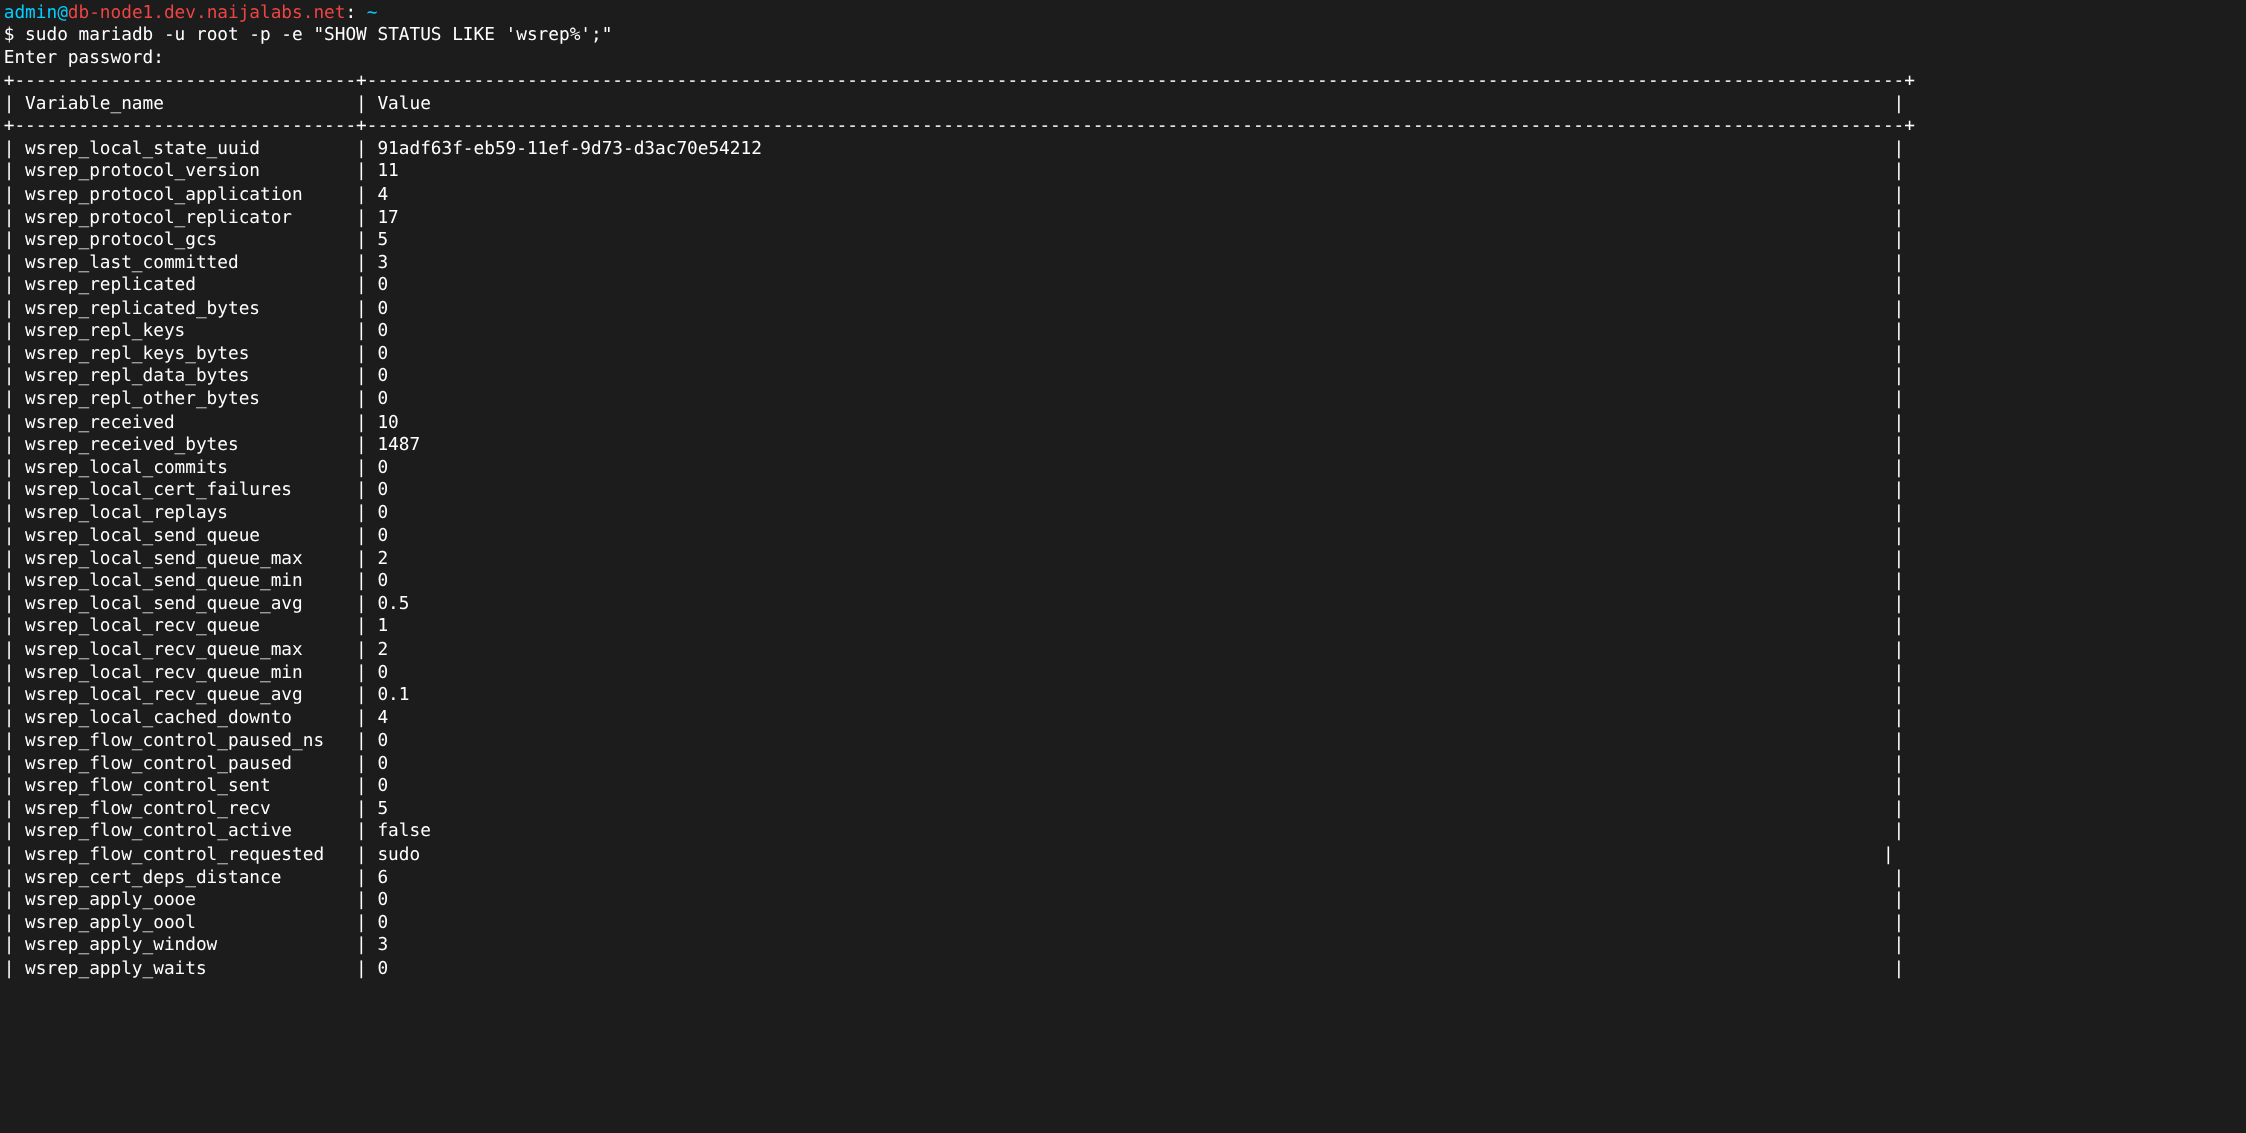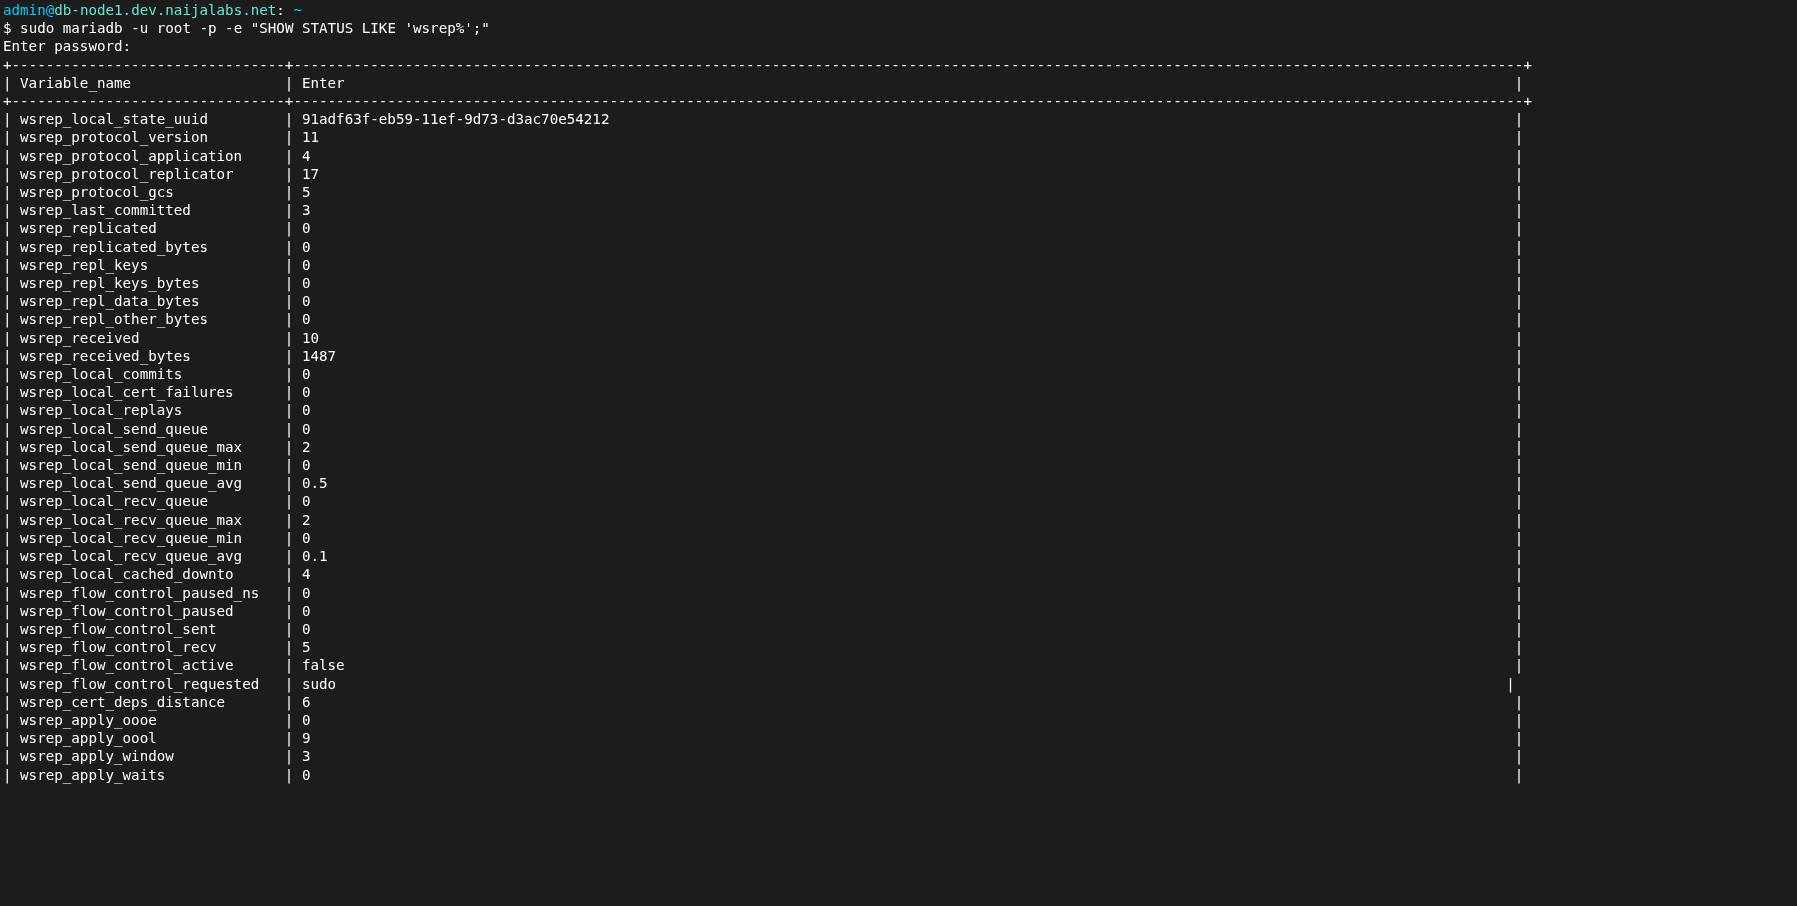--- a/index.html
+++ b/index.html
@@ -12,37 +12,37 @@
     line-height: 18.2px;
     height: 100%;
     overflow-y: scroll;
   }
   .terminal {
     white-space: pre;
     padding: 1px 3px;
   }
   .ps-user { color: #00cfff; }
   .ps-at   { color: #00cfff; }
-  .ps-host { color: #5eead4; }
+  .ps-host { color: #ef4444; }
   .ps-path { color: #00cfff; }
   .ps-sep  { color: #ffffff; }
   .white   { color: #ffffff; }
 
   ::-webkit-scrollbar { width: 14px; background:#2a2a2a; }
   ::-webkit-scrollbar-thumb { background:#6d6d6d; border-radius:3px; }
   ::-webkit-scrollbar-track { background:#2a2a2a; }
 </style>
 </head>
 <body>
 
 <div id="term" class="terminal"><span class="ps-user">admin</span><span class="ps-at">@</span><span class="ps-host">db-node1.dev.naijalabs.net</span><span class="ps-sep">:</span><span class="ps-path"> ~</span>
 <span class="white">$ </span><span class="white">sudo mariadb -u root -p -e "SHOW STATUS LIKE 'wsrep%';"</span>
 <span class="white">Enter password:</span>
 <span class="white">+--------------------------------+------------------------------------------------------------------------------------------------------------------------------------------------+</span>
-<span class="white">| Variable_name                  | Enter                                                                                                                                         |</span>
+<span class="white">| Variable_name                  | Value                                                                                                                                         |</span>
 <span class="white">+--------------------------------+------------------------------------------------------------------------------------------------------------------------------------------------+</span>
 <span class="white">| wsrep_local_state_uuid         | 91adf63f-eb59-11ef-9d73-d3ac70e54212                                                                                                          |</span>
 <span class="white">| wsrep_protocol_version         | 11                                                                                                                                            |</span>
 <span class="white">| wsrep_protocol_application     | 4                                                                                                                                             |</span>
 <span class="white">| wsrep_protocol_replicator      | 17                                                                                                                                            |</span>
 <span class="white">| wsrep_protocol_gcs             | 5                                                                                                                                             |</span>
 <span class="white">| wsrep_last_committed           | 3                                                                                                                                             |</span>
 <span class="white">| wsrep_replicated               | 0                                                                                                                                             |</span>
 <span class="white">| wsrep_replicated_bytes         | 0                                                                                                                                             |</span>
 <span class="white">| wsrep_repl_keys                | 0                                                                                                                                             |</span>
@@ -51,29 +51,29 @@
 <span class="white">| wsrep_repl_other_bytes         | 0                                                                                                                                             |</span>
 <span class="white">| wsrep_received                 | 10                                                                                                                                            |</span>
 <span class="white">| wsrep_received_bytes           | 1487                                                                                                                                          |</span>
 <span class="white">| wsrep_local_commits            | 0                                                                                                                                             |</span>
 <span class="white">| wsrep_local_cert_failures      | 0                                                                                                                                             |</span>
 <span class="white">| wsrep_local_replays            | 0                                                                                                                                             |</span>
 <span class="white">| wsrep_local_send_queue         | 0                                                                                                                                             |</span>
 <span class="white">| wsrep_local_send_queue_max     | 2                                                                                                                                             |</span>
 <span class="white">| wsrep_local_send_queue_min     | 0                                                                                                                                             |</span>
 <span class="white">| wsrep_local_send_queue_avg     | 0.5                                                                                                                                           |</span>
-<span class="white">| wsrep_local_recv_queue         | 0                                                                                                                                             |</span>
+<span class="white">| wsrep_local_recv_queue         | 1                                                                                                                                             |</span>
 <span class="white">| wsrep_local_recv_queue_max     | 2                                                                                                                                             |</span>
 <span class="white">| wsrep_local_recv_queue_min     | 0                                                                                                                                             |</span>
 <span class="white">| wsrep_local_recv_queue_avg     | 0.1                                                                                                                                           |</span>
 <span class="white">| wsrep_local_cached_downto      | 4                                                                                                                                             |</span>
 <span class="white">| wsrep_flow_control_paused_ns   | 0                                                                                                                                             |</span>
 <span class="white">| wsrep_flow_control_paused      | 0                                                                                                                                             |</span>
 <span class="white">| wsrep_flow_control_sent        | 0                                                                                                                                             |</span>
 <span class="white">| wsrep_flow_control_recv        | 5                                                                                                                                             |</span>
 <span class="white">| wsrep_flow_control_active      | false                                                                                                                                         |</span>
 <span class="white">| wsrep_flow_control_requested   | sudo                                                                                                                                         |</span>
 <span class="white">| wsrep_cert_deps_distance       | 6                                                                                                                                             |</span>
 <span class="white">| wsrep_apply_oooe               | 0                                                                                                                                             |</span>
-<span class="white">| wsrep_apply_oool               | 9                                                                                                                                             |</span>
+<span class="white">| wsrep_apply_oool               | 0                                                                                                                                             |</span>
 <span class="white">| wsrep_apply_window             | 3                                                                                                                                             |</span>
 <span class="white">| wsrep_apply_waits              | 0                                                                                                                                             |</span>
 </div>
 
 </body></html>

